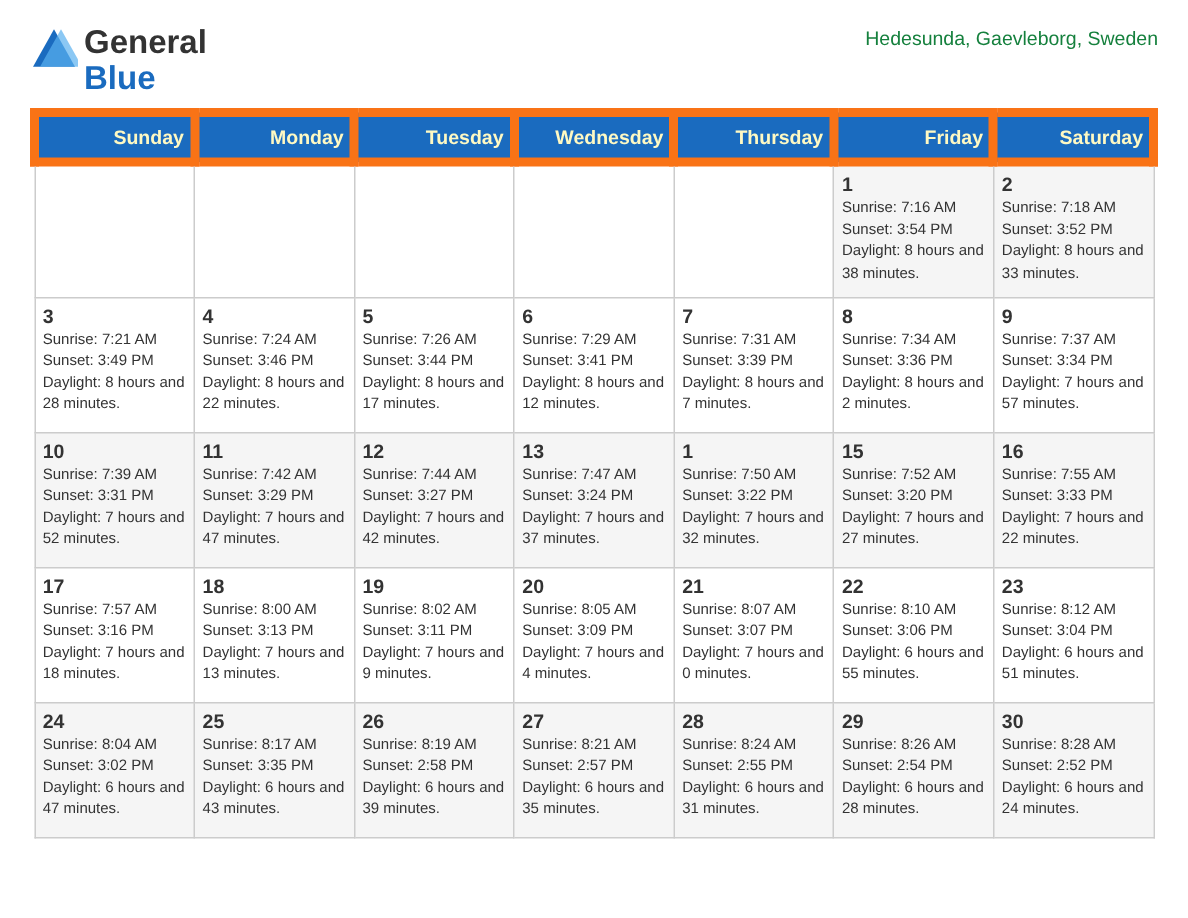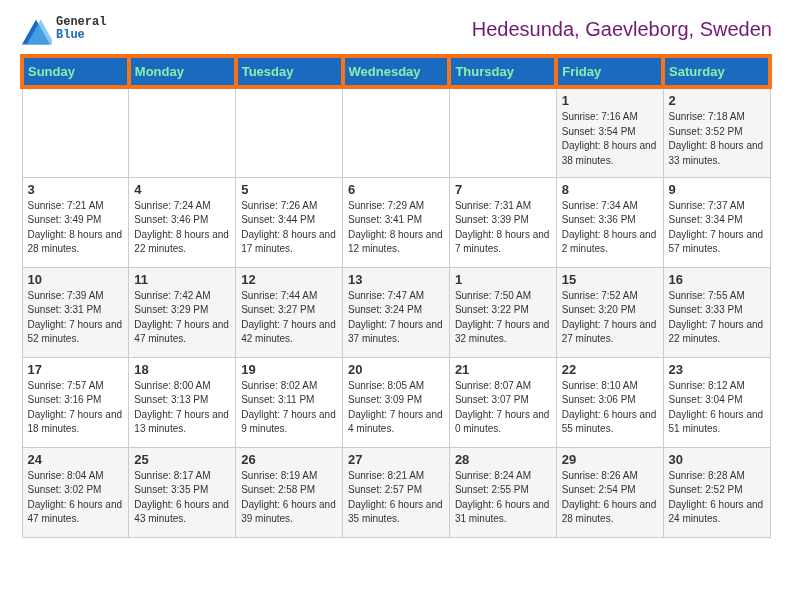--- a/index.html
+++ b/index.html
@@ -15,58 +15,57 @@
       justify-content: space-between;
       align-items: flex-start;
       margin-bottom: 8px;
     }
     .logo {
       display: flex;
       align-items: flex-start;
       gap: 4px;
     }
     .logo-text {
-      font-size: 12px;
+      font-size: 22px;
       font-weight: bold;
       line-height: 1.1;
-      font-family: Liberation Mono, monospace;
     }
     .logo-general { color: #333; }
     .logo-blue { color: #1a6bbf; }
     .logo-icon {
       width: 32px;
       height: 28px;
       margin-top: 2px;
     }
     .title-block {
       text-align: right;
     }
     .month-title {
       font-size: 36px;
       font-weight: bold;
       color: #333;
     }
     .subtitle {
-      font-size: 20px;
-      color: #701a75;
+      font-size: 13px;
+      color: #15803d;
       margin-top: 2px;
     }
     .calendar {
       width: 100%;
       border-collapse: collapse;
       table-layout: fixed;
     }
     .calendar thead tr th {
       background: #1a6bbf;
-      color: #86efac;
+      color: #fef9c3;
       font-size: 13px;
       font-weight: bold;
       padding: 6px 4px;
-      text-align: left;
-      border: 4px solid #f97316;
+      text-align: right;
+      border: 6px solid #f97316;
     }
     .calendar tbody tr td {
       vertical-align: top;
       border: 1px solid #ccc;
       padding: 4px 5px;
       font-size: 10.5px;
       color: #333;
       height: 90px;
       background: #fff;
     }

